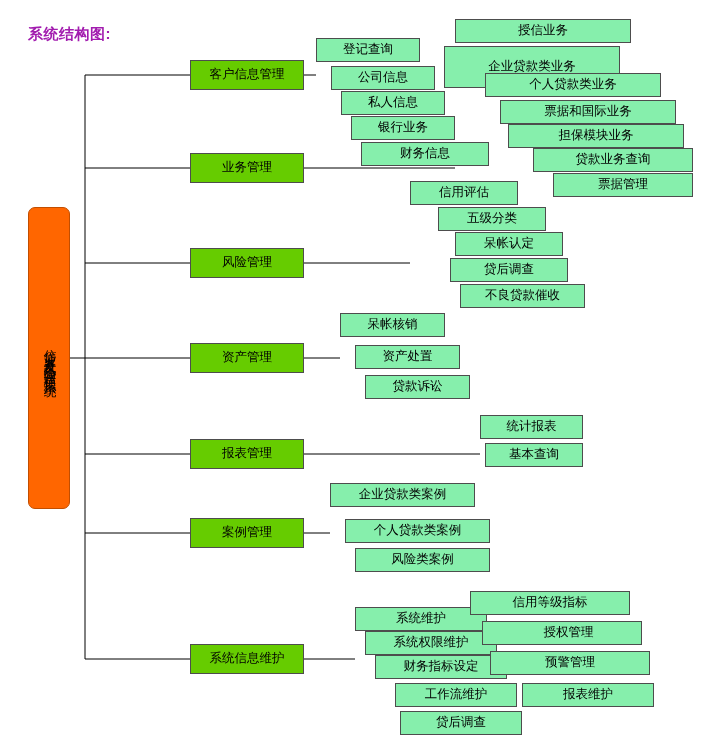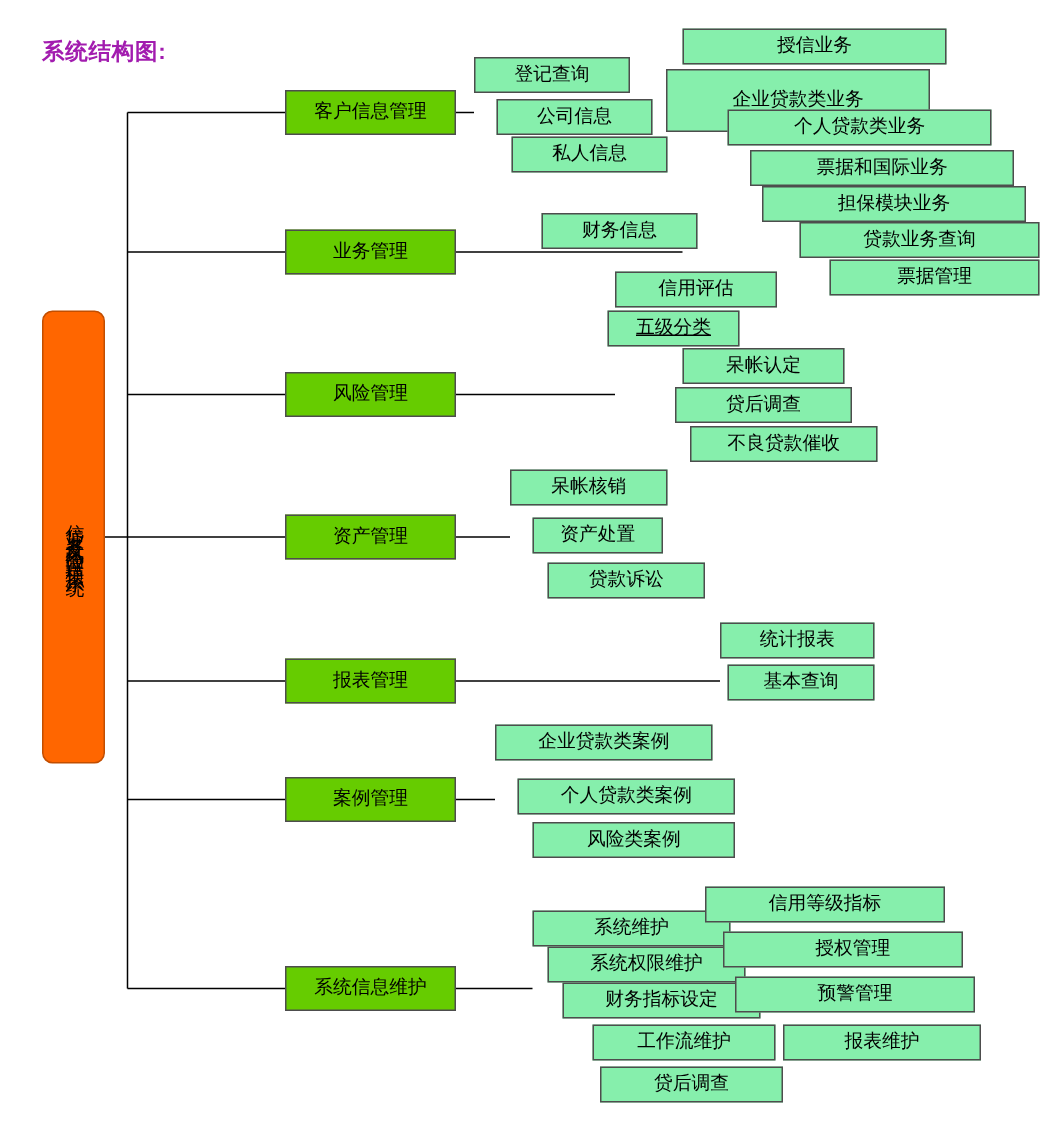--- a/index.html
+++ b/index.html
@@ -107,38 +107,39 @@
   <div class="node lvl1" style="left:190px; top:153px; width:114px; height:30px;">业务管理</div>
   <div class="node lvl1" style="left:190px; top:248px; width:114px; height:30px;">风险管理</div>
   <div class="node lvl1" style="left:190px; top:343px; width:114px; height:30px;">资产管理</div>
   <div class="node lvl1" style="left:190px; top:439px; width:114px; height:30px;">报表管理</div>
   <div class="node lvl1" style="left:190px; top:518px; width:114px; height:30px;">案例管理</div>
   <div class="node lvl1" style="left:190px; top:644px; width:114px; height:30px;">系统信息维护</div>
 
   <div class="node lvl2" style="left:316px; top:38px; width:104px; height:24px;">登记查询</div>
   <div class="node lvl2" style="left:331px; top:66px; width:104px; height:24px;">公司信息</div>
   <div class="node lvl2" style="left:341px; top:91px; width:104px; height:24px;">私人信息</div>
-  <div class="node lvl2" style="left:361px; top:142px; width:104px; height:24px;">财务信息</div>
+  <div class="node lvl2" style="left:351px; top:116px; width:104px; height:24px;">银行业务</div>
+  <div class="node lvl2" style="left:361px; top:142px; width:128px; height:24px;">财务信息</div>
 
   <div class="node lvl2" style="left:455px; top:19px; width:176px; height:24px;">授信业务</div>
   <div class="node lvl2" style="left:444px; top:46px; width:176px; height:42px;">企业贷款类业务</div>
   <div class="node lvl2" style="left:485px; top:73px; width:176px; height:24px;">个人贷款类业务</div>
   <div class="node lvl2" style="left:500px; top:100px; width:176px; height:24px;">票据和国际业务</div>
   <div class="node lvl2" style="left:508px; top:124px; width:176px; height:24px;">担保模块业务</div>
   <div class="node lvl2" style="left:533px; top:148px; width:160px; height:24px;">贷款业务查询</div>
   <div class="node lvl2" style="left:553px; top:173px; width:140px; height:24px;">票据管理</div>
 
   <div class="node lvl2" style="left:410px; top:181px; width:108px; height:24px;">信用评估</div>
-  <div class="node lvl2" style="left:405px; top:207px; width:88px; height:24px;text-decoration:underline;">五级分类</div>
+  <div class="node lvl2" style="left:438px; top:207px; width:108px; height:24px;">五级分类</div>
   <div class="node lvl2" style="left:435px; top:232px; width:108px; height:24px;margin-left:20px;">呆帐认定</div>
   <div class="node lvl2" style="left:450px; top:258px; width:118px; height:24px;">贷后调查</div>
   <div class="node lvl2" style="left:460px; top:284px; width:125px; height:24px;">不良贷款催收</div>
 
   <div class="node lvl2" style="left:340px; top:313px; width:105px; height:24px;">呆帐核销</div>
-  <div class="node lvl2" style="left:355px; top:345px; width:87px; height:24px;">资产处置</div>
+  <div class="node lvl2" style="left:355px; top:345px; width:105px; height:24px;">资产处置</div>
   <div class="node lvl2" style="left:365px; top:375px; width:105px; height:24px;">贷款诉讼</div>
 
   <div class="node lvl2" style="left:480px; top:415px; width:103px; height:24px;">统计报表</div>
   <div class="node lvl2" style="left:485px; top:443px; width:98px; height:24px;">基本查询</div>
 
   <div class="node lvl2" style="left:330px; top:483px; width:145px; height:24px;">企业贷款类案例</div>
   <div class="node lvl2" style="left:345px; top:519px; width:145px; height:24px;">个人贷款类案例</div>
   <div class="node lvl2" style="left:355px; top:548px; width:135px; height:24px;">风险类案例</div>
 
   <div class="node lvl2" style="left:355px; top:607px; width:132px; height:24px;">系统维护</div>

